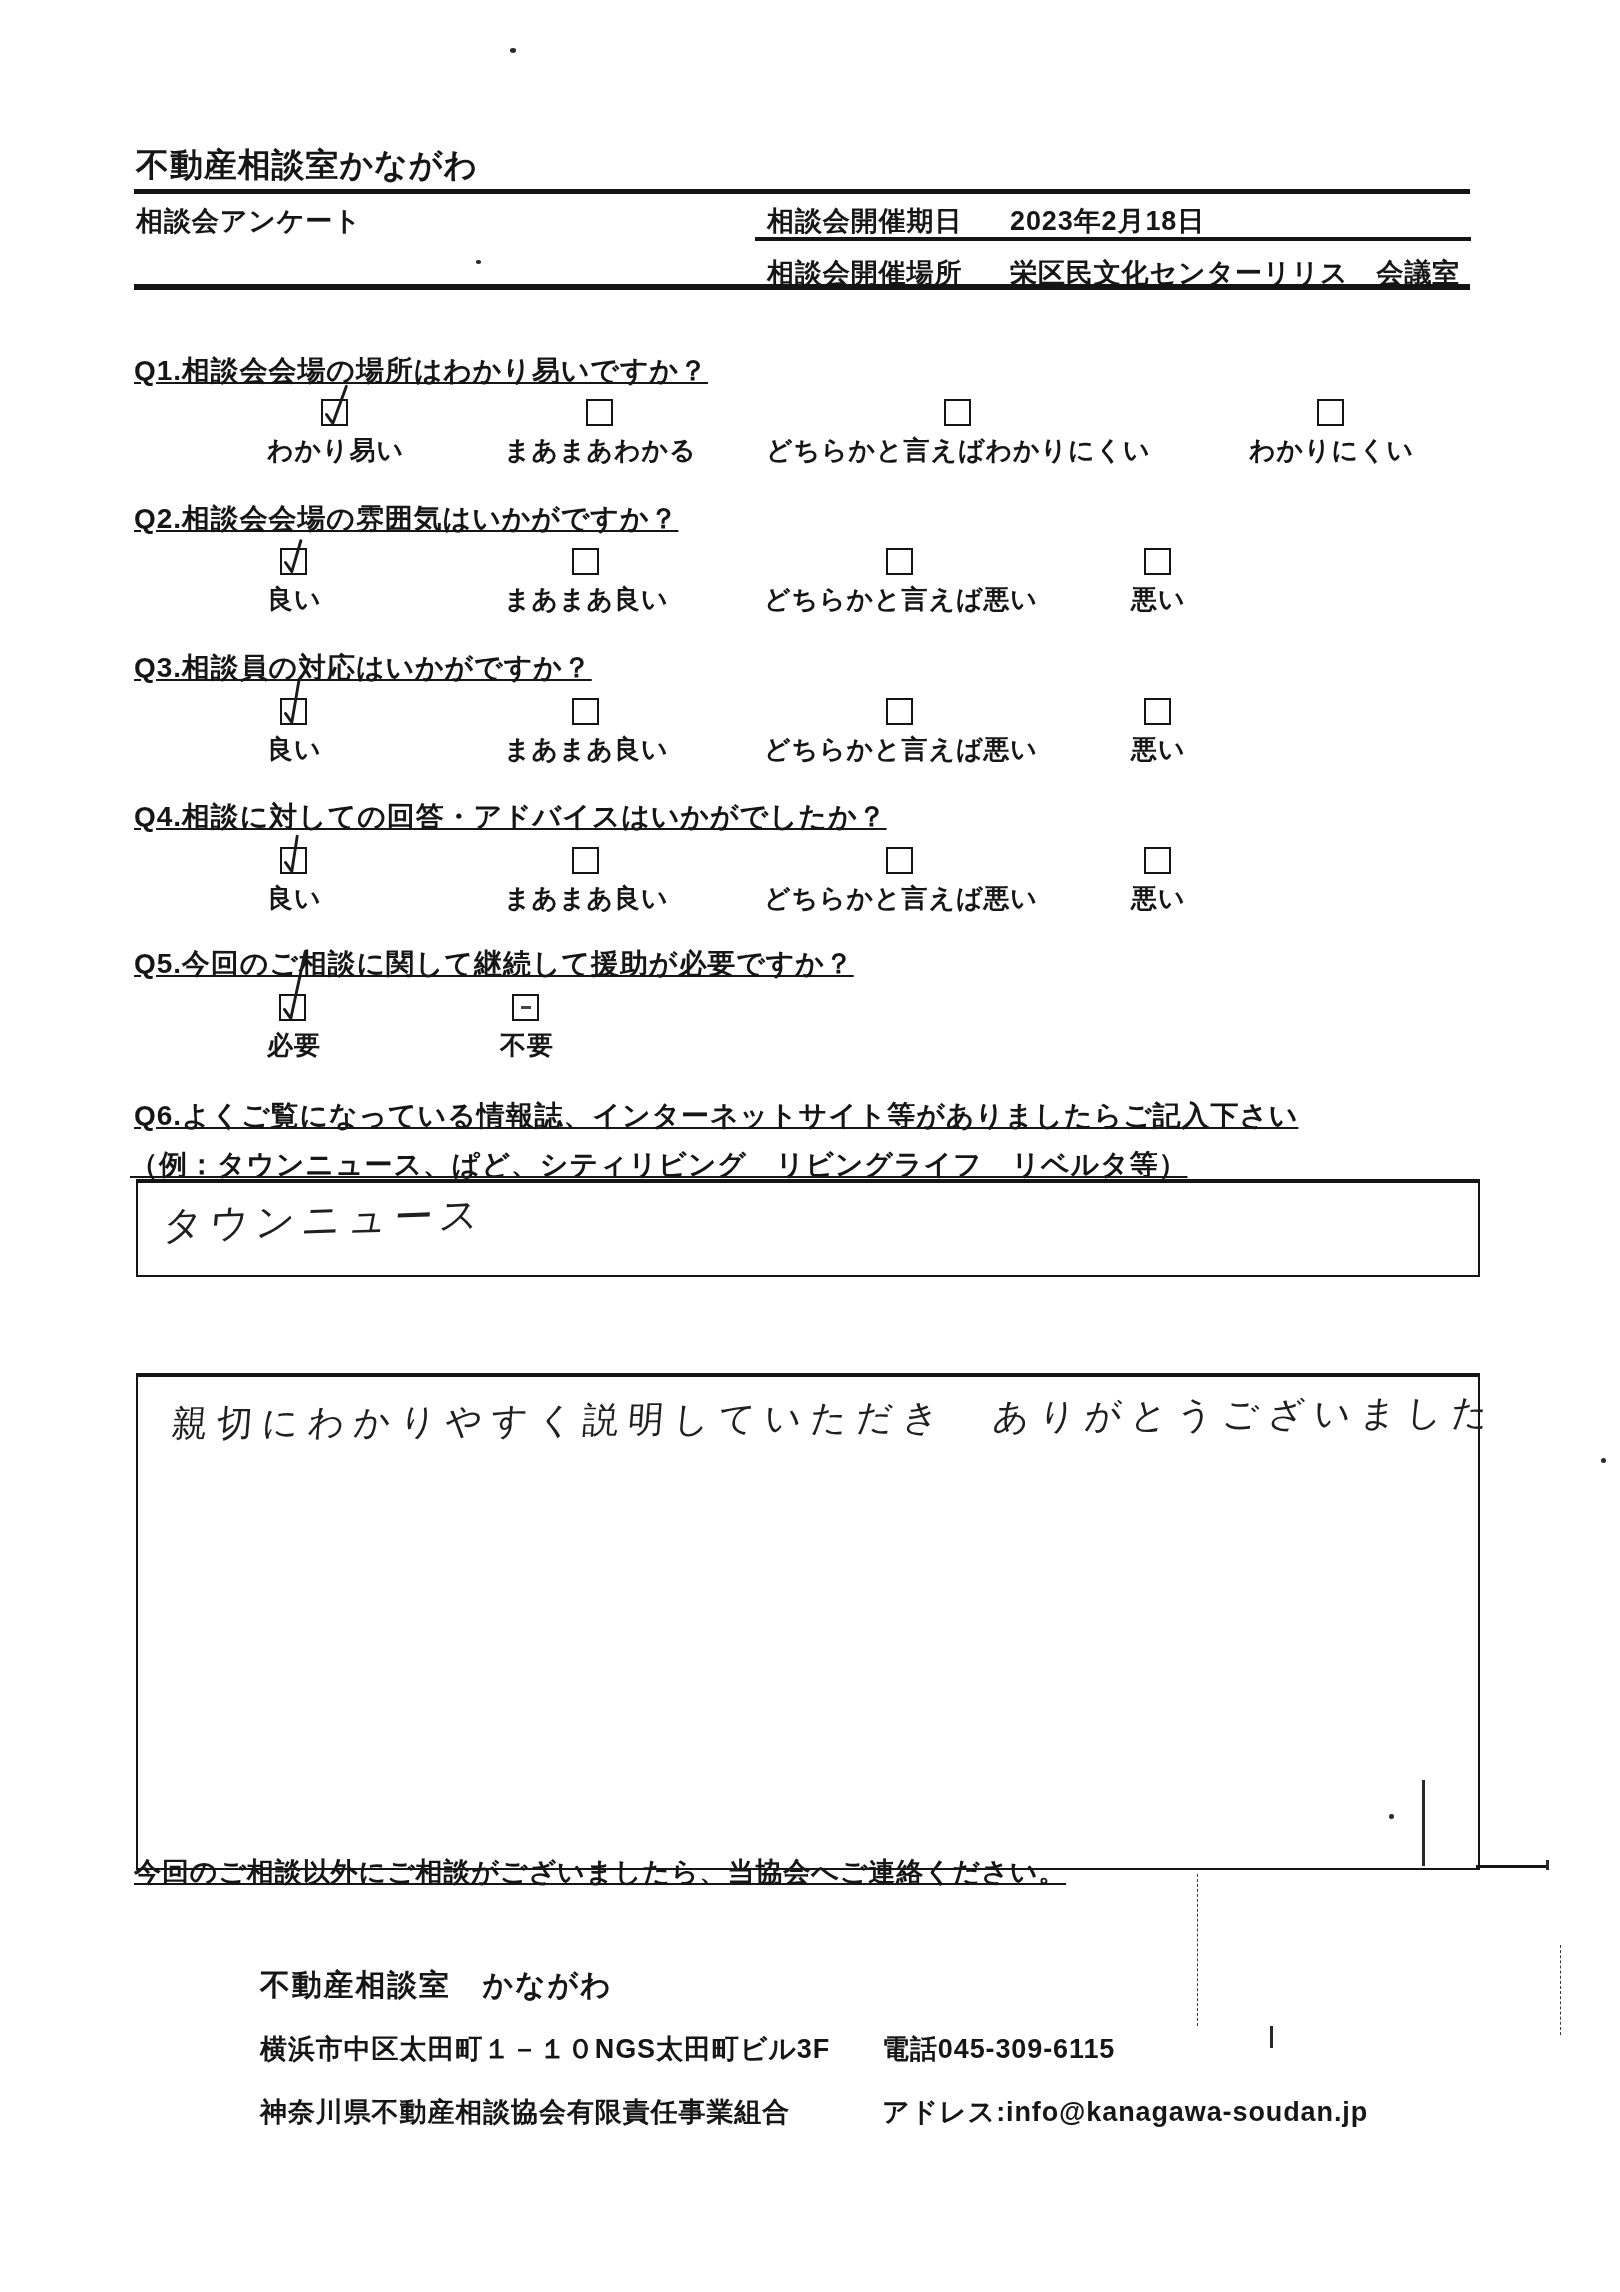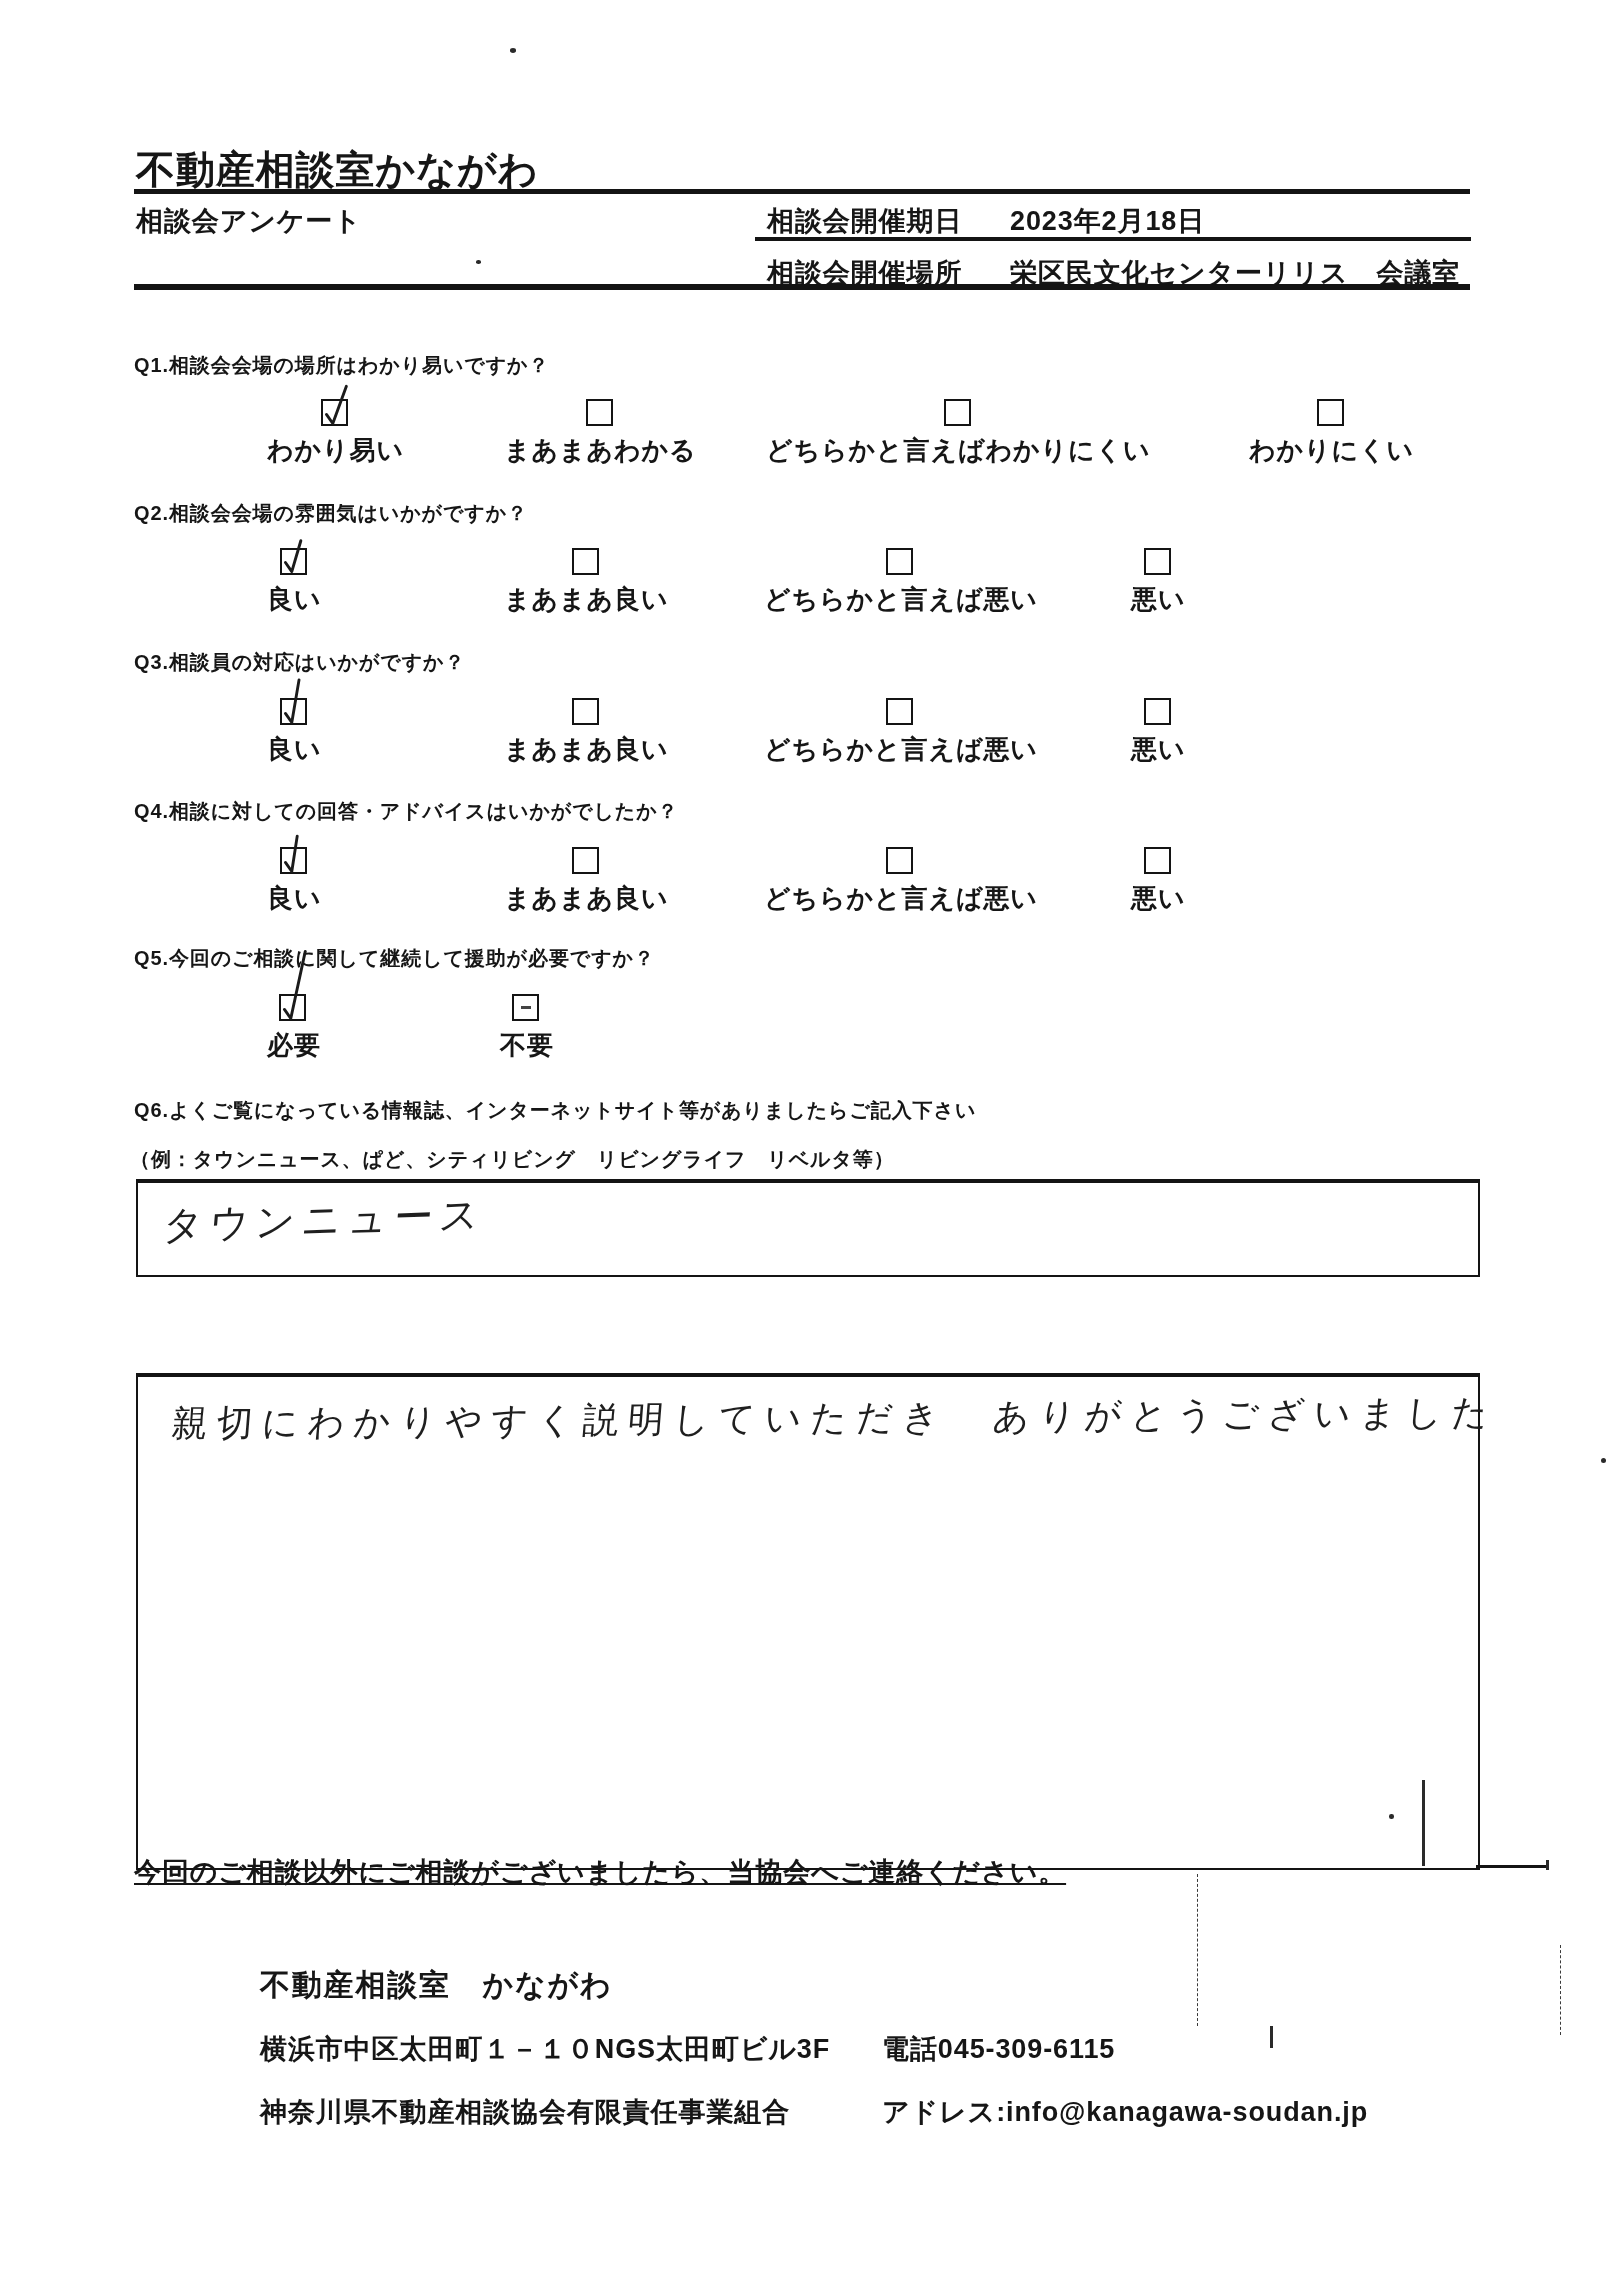--- a/index.html
+++ b/index.html
@@ -2,23 +2,23 @@
 <html style="font-size:14.3px"><head>
 <meta charset="utf-8">
 <style>
   html,body{margin:0;padding:0;background:#d8d8d8;}
   .page{
     position:relative;width:1620px;height:2293px;background:#ffffff;
     font-family:"Liberation Sans","DejaVu Sans",sans-serif;color:#161616;
     overflow:hidden;
   }
   .abs{position:absolute;}
-  .t-title{font-size:39px;font-weight:700;letter-spacing:0.9px;}
+  .t-title{font-size:33px;font-weight:700;letter-spacing:0.9px;}
   .t-h{font-size:27px;font-weight:700;letter-spacing:0.9px;}
-  .q{font-size:20px;font-weight:700;letter-spacing:0.9px;white-space:nowrap;}
+  .q{font-size:28px;font-weight:700;letter-spacing:0.9px;white-space:nowrap;text-decoration:underline;}
   .plain{font-weight:600;}
   .hline{background:#141414;}
   .opt{display:flex;align-items:center;gap:4.5px;white-space:nowrap;flex-direction:column;}
   .opt-label{font-size:26px;font-weight:600;letter-spacing:0.9px;}
   .cbwrap{position:relative;width:29px;height:29px;flex:0 0 auto;}
   .cb{position:absolute;left:0;top:0;width:23px;height:23px;border:2.7px solid #141414;background:#fff;}
   .cb.dash::after{content:"";display:block;width:9.9px;height:3.6px;background:#444;margin:9.9px auto 0 auto;}
   svg.check{position:absolute;left:0;top:0;width:29px;height:29px;overflow:visible;}
   svg.check polyline{fill:none;stroke:#1b1b1b;stroke-width:3.2;stroke-linecap:round;stroke-linejoin:round;}
   .answer-box{border:2.7px solid #141414;border-top-width:4.5px;background:#fff;}

